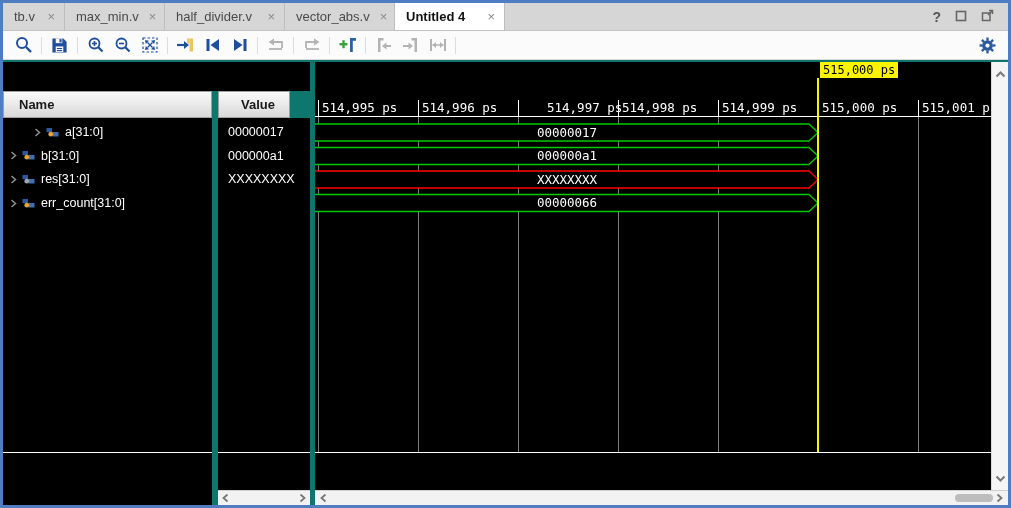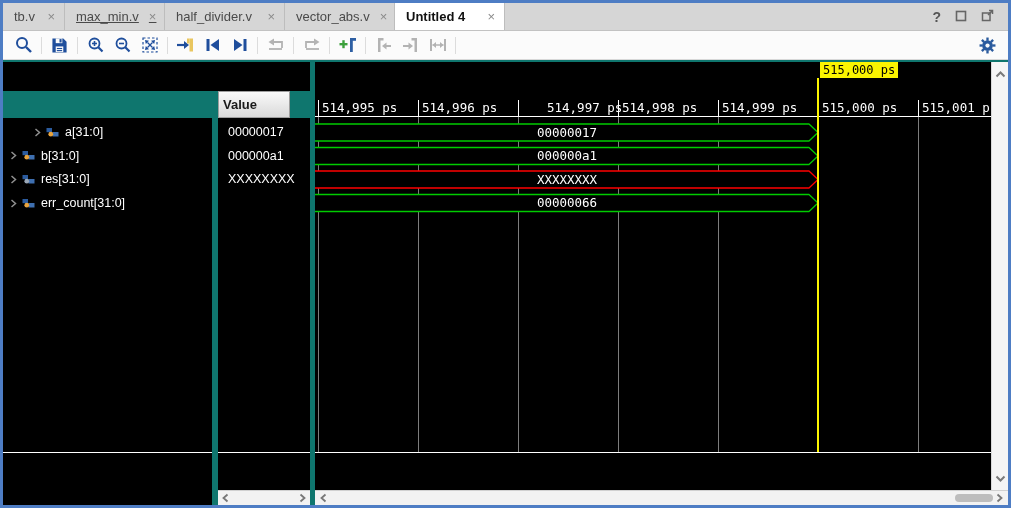--- a/index.html
+++ b/index.html
@@ -25,21 +25,21 @@
   .tbtn.dis{color:#B3B3B3}
   .tsep{width:1px;height:17px;background:#DCDCDC;margin:0 4px}
   .gear{margin-left:auto;margin-right:12px;display:flex;align-items:center}
 
   
   .blackstrip{position:absolute;left:0;top:59px;width:307px;height:29px;background:#000}
   .colhdr{position:absolute;top:88px;height:27px;box-sizing:border-box;border:1px solid #9E9E9E;
           background:linear-gradient(#FAFAFA,#D9D9D9);display:flex;align-items:center;
           font-size:13px;font-weight:bold;color:#1A1A1A}
   .hdr-name{left:0;width:209px;padding-left:15px}
-  .hdr-value{left:215px;width:72px;padding-left:4px}
+  .hdr-value{left:215px;width:72px;padding-left:22px}
   .namebody{position:absolute;left:0;top:115px;width:209px;height:387px;background:#000;overflow:hidden}
   .valuebody{position:absolute;left:215px;top:115px;width:92px;height:372px;background:#000;overflow:hidden}
   .srow{position:absolute;left:0;width:100%;height:24px;display:flex;align-items:center;color:#FFF;font-size:12.5px}
   .srow .chev{margin-left:6px;margin-right:4px;display:flex}
   .srow .sicon{margin-right:6px;display:flex}
   .vrow{position:absolute;left:0;width:100%;height:24px;display:flex;align-items:center;
         color:#FFF;font-size:12.5px;padding-left:10px;box-sizing:border-box}
   .wline{position:absolute;left:0;width:100%;height:1px;background:#FFF}
 
   
@@ -70,21 +70,21 @@
 <body>
 
 <div class="inner">
 
   <div class="tabbar">
     <div id="tabs" style="display:flex">
         <div class="tab" style="width: 62px;">
           <span>tb.v</span>
           <span class="tclose">×</span>
         </div>
-        <div class="tab" style="width: 100px; text-decoration: underline;">
+        <div class="tab" style="width: 100px;">
           <span>max_min.v</span>
           <span class="tclose">×</span>
         </div>
         <div class="tab" style="width: 120px;">
           <span>half_divider.v</span>
           <span class="tclose">×</span>
         </div>
         <div class="tab" style="width: 110px;">
           <span>vector_abs.v</span>
           <span class="tclose">×</span>
@@ -241,20 +241,21 @@
               <rect x="12.5" y="6.9" width="3" height="2.2"></rect>
             </g>
           </g>
           <circle cx="8" cy="8" r="2" fill="#FAFAFA"></circle>
         </svg>
     </div>
   </div>
 
   <div class="blackstrip"></div>
 
+  <div class="colhdr hdr-name">Name</div>
   <div class="colhdr hdr-value">Value</div>
 
   <div class="namebody" id="namebody">
       <div class="srow" style="top: 2px; padding-left: 24px;">
         <span class="chev">
           <svg width="9" height="9" viewBox="0 0 9 9">
             <path d="M2.5,1 L6.5,4.5 L2.5,8" fill="none" stroke="#909090" stroke-width="1.5"></path>
           </svg>
         </span>
         <span class="sicon">

